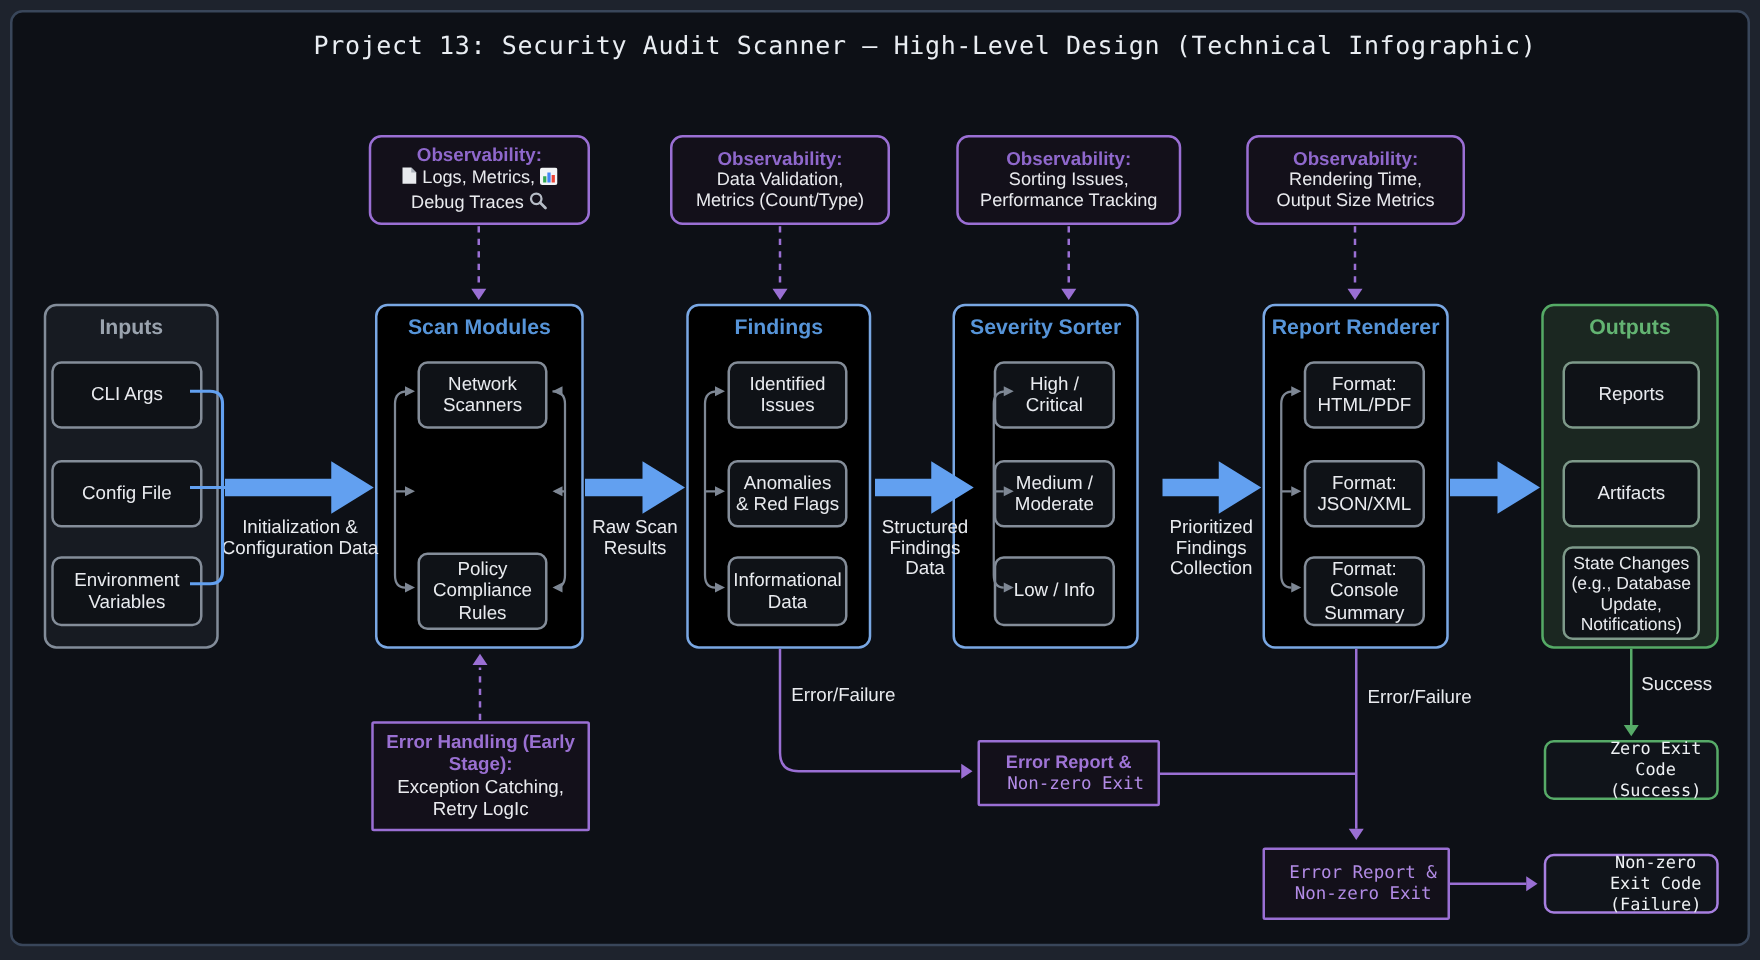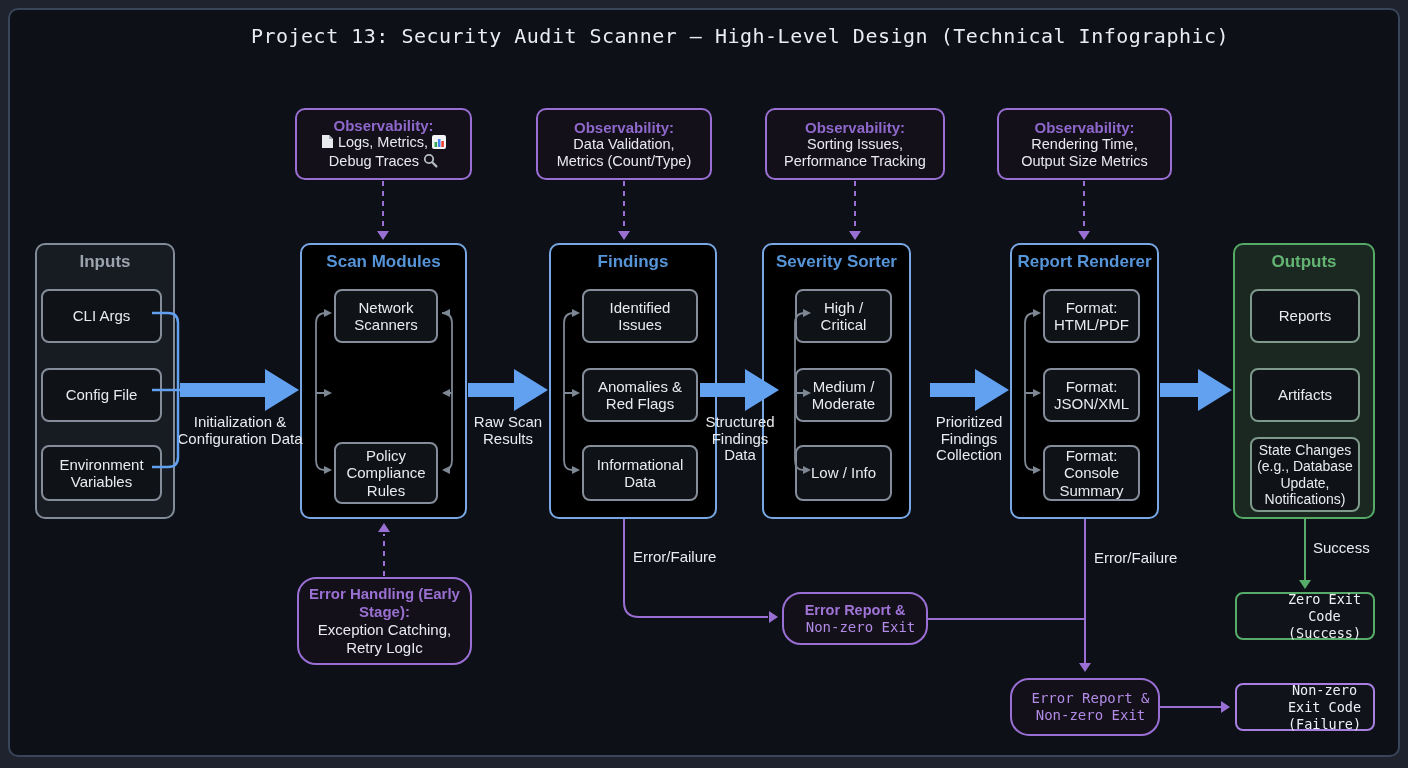--- a/index.html
+++ b/index.html
@@ -28,36 +28,36 @@
   .item { position:absolute; display:flex; align-items:center; justify-content:center; text-align:center;
           background:#0f1217; border:2px solid #848d99; border-radius:8px; color:#e9ebef;
           font-size:15px; line-height:1.15; padding:2px 4px; }
   .row1 { top:44px; height:54px; } .row2 { top:123px; height:54px; } .row3 { top:200px; height:56px; }
   .s-inputs { left:35px; width:140px; border-color:#828c99; background:#171b22; }
   .s-inputs .stitle { color:#9aa3ae; }
   .s-inputs .item { left:4px; right:11px; }
   .s-scan { left:300px; width:167px; }
   .s-scan .item { left:32px; right:27px; }
   .s-scan .row3 { top:197px; height:62px; }
-  .s-findings { left:549px; width:168px; }
+  .s-findings { left:549px; width:148px; }
   .s-severity { left:762px; width:149px; }
   .s-report { left:1010px; width:149px; }
   .s-findings .item, .s-severity .item, .s-report .item { left:31px; right:17px; }
   .s-outputs { left:1233px; width:142px; border-color:#55aa66; background:#1b2721; }
   .s-outputs .stitle { color:#63b472; }
   .s-outputs .item { left:15px; right:13px; border-color:#7e9a8a; }
   .s-outputs .row3 { top:192px; height:75px; font-size:14px; }
 
   
   .flabel { position:absolute; top:414px; text-align:center; color:#e9ebef; font-size:15px; line-height:16.5px; }
   .fl1 { left:175px; width:130px; } .fl2 { left:468px; width:80px; }
   .fl3 { left:695px; width:90px; } .fl4 { left:924px; width:90px; }
 
   
-  .pbox { position:absolute; border:2px solid #9a6fd4; border-radius:19px; background:#13101a;
+  .pbox { position:absolute; border:2px solid #9a6fd4; border-radius:2px; background:#13101a;
           display:flex; flex-direction:column; align-items:center; justify-content:center; text-align:center; }
   .errhandle { left:297px; top:577px; width:175px; height:88px; line-height:18px; }
   .errhandle .hd { color:#9a70d2; font-weight:bold; font-size:15px; }
   .errhandle .bd { color:#e9eaee; font-size:15px; }
   .errmid { left:782px; top:592px; width:146px; height:53px; }
   .errmid .l1 { color:#9f74d6; font-weight:bold; font-size:14.5px; line-height:17px; }
   .errmid .l2, .mono-purple { color:#b28be6; font-family:"DejaVu Sans Mono", monospace; font-size:14px; line-height:17px;margin-left:11px; }
   .errright { left:1010px; top:678px; width:150px; height:58px; }
   .exitbox { position:absolute; width:140px; height:48px; border-radius:8px; background:#10141a;
              display:flex; align-items:center; justify-content:center; text-align:center;

